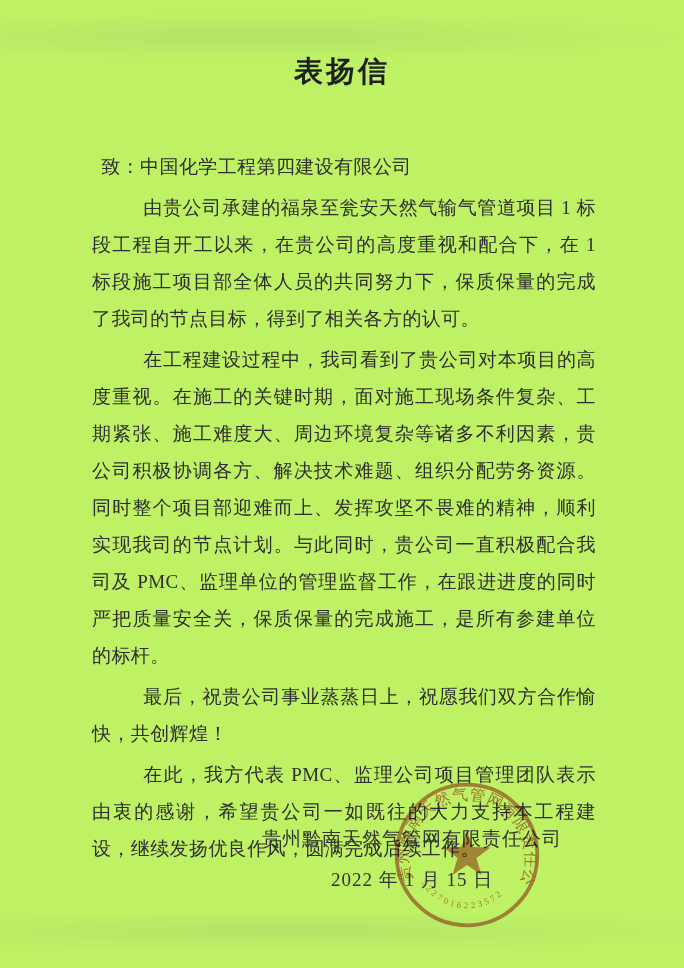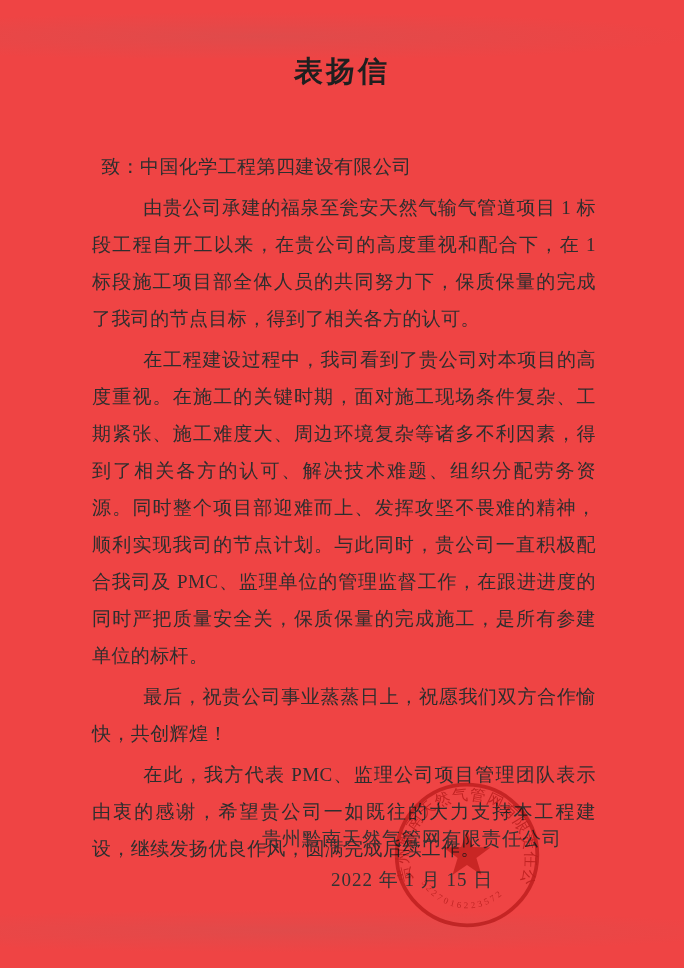--- a/index.html
+++ b/index.html
@@ -4,21 +4,21 @@
 <style>
   html, body {
     margin: 0;
     padding: 0;
     background: #ffffff;
   }
   .page {
     position: relative;
     width: 684px;
     height: 968px;
-    background: #ef4444;
+    background: #bef264;
     overflow: hidden;
     font-family: "Liberation Serif", "DejaVu Serif", serif;
     color: #2e2e2e;
   }
   
   .scan-shade {
     position: absolute;
     left: 0;
     right: 0;
     pointer-events: none;
@@ -93,21 +93,21 @@
 <div class="page">
 
   <div class="scan-shade top"></div>
   <div class="scan-shade bottom"></div>
 
   <h1 class="title">表扬信</h1>
 
   <div class="content">
     <p class="recipient">致：中国化学工程第四建设有限公司</p>
     <p class="para">由贵公司承建的福泉至瓮安天然气输气管道项目 1 标段工程自开工以来，在贵公司的高度重视和配合下，在 1 标段施工项目部全体人员的共同努力下，保质保量的完成了我司的节点目标，得到了相关各方的认可。</p>
-    <p class="para">在工程建设过程中，我司看到了贵公司对本项目的高度重视。在施工的关键时期，面对施工现场条件复杂、工期紧张、施工难度大、周边环境复杂等诸多不利因素，得到了相关各方的认可、解决技术难题、组织分配劳务资源。同时整个项目部迎难而上、发挥攻坚不畏难的精神，顺利实现我司的节点计划。与此同时，贵公司一直积极配合我司及 PMC、监理单位的管理监督工作，在跟进进度的同时严把质量安全关，保质保量的完成施工，是所有参建单位的标杆。</p>
+    <p class="para">在工程建设过程中，我司看到了贵公司对本项目的高度重视。在施工的关键时期，面对施工现场条件复杂、工期紧张、施工难度大、周边环境复杂等诸多不利因素，贵公司积极协调各方、解决技术难题、组织分配劳务资源。同时整个项目部迎难而上、发挥攻坚不畏难的精神，顺利实现我司的节点计划。与此同时，贵公司一直积极配合我司及 PMC、监理单位的管理监督工作，在跟进进度的同时严把质量安全关，保质保量的完成施工，是所有参建单位的标杆。</p>
     <p class="para">最后，祝贵公司事业蒸蒸日上，祝愿我们双方合作愉快，共创辉煌！</p>
     <p class="para">在此，我方代表 PMC、监理公司项目管理团队表示由衷的感谢，希望贵公司一如既往的大力支持本工程建设，继续发扬优良作风，圆满完成后续工作。</p>
   </div>
 
   <div class="signature">
     <div>贵州黔南天然气管网有限责任公司</div>
     <div>2022 年 1 月 15 日</div>
   </div>
 
   <svg class="stamp" viewBox="0 0 160 160" xmlns="http://www.w3.org/2000/svg">

